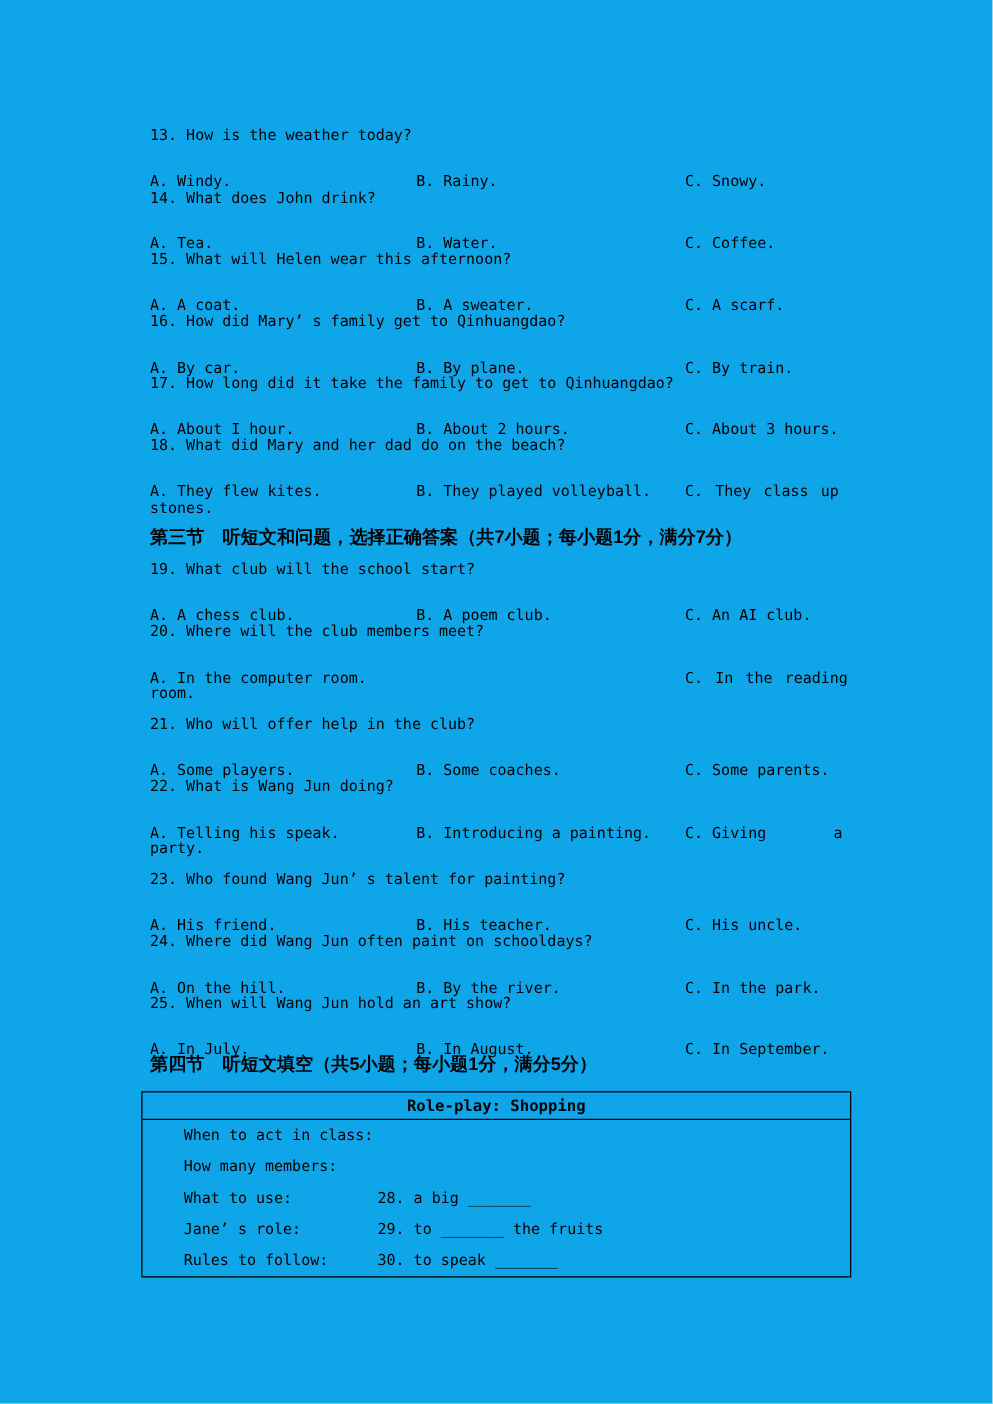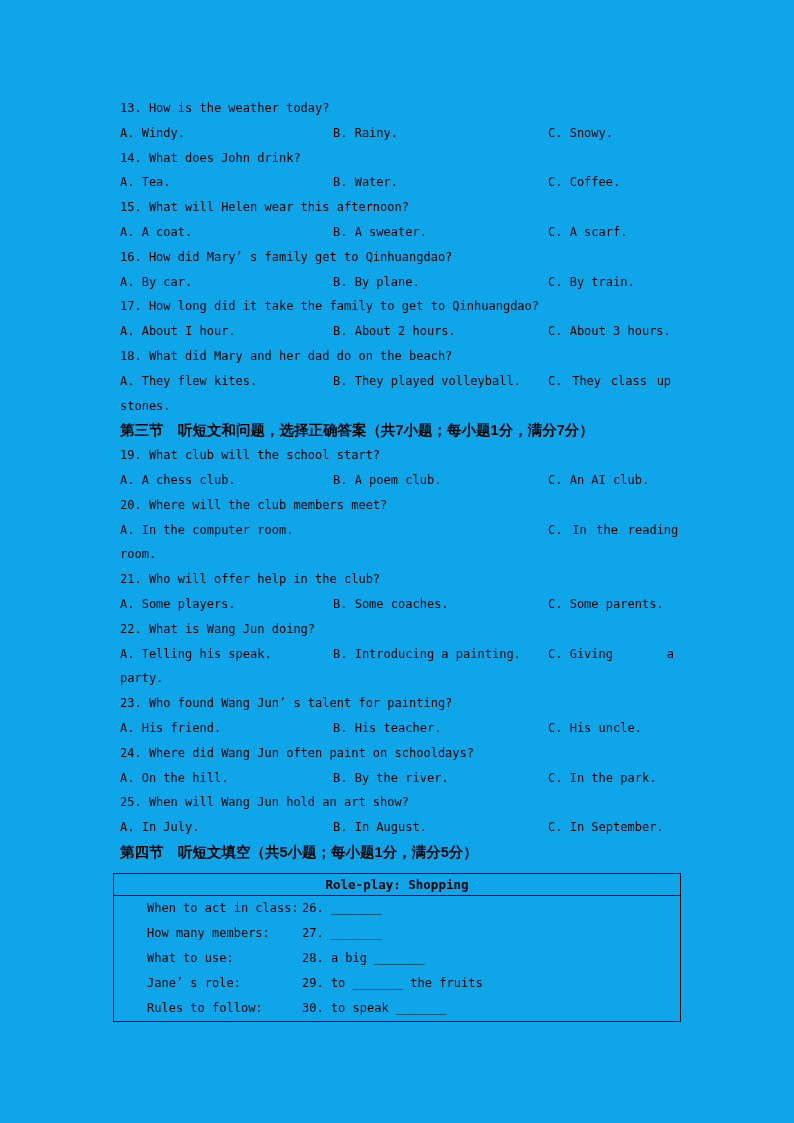--- a/index.html
+++ b/index.html
@@ -19,21 +19,21 @@
     top: 96px;
     width: 556px;
   }
   .line {
     position: relative;
     height: 24.8px;
     line-height: 24.8px;
     font-size: 12px;
     white-space: pre;
   }
-  .opts .o { position: absolute; top: 0; white-space: pre; }
+  .opts .o { position: absolute; top: 12px; white-space: pre; }
   .oA { left: 0; }
   .oB { left: 213px; }
   .oC { left: 428px; }
   .stretch { word-spacing: 2.5px; }
   .split {
     display: flex;
     justify-content: space-between;
     width: 126px;
   }
   .sec {
@@ -197,25 +197,23 @@
         <span class="o oC">C. In September.</span>
       </div>
     </div>
 
     <div class="line sec">第四节　听短文填空（共5小题；每小题1分，满分5分）</div>
 
     <div class="rtable">
       <div class="t-header">Role-play: Shopping</div>
       <div class="t-row">
         <span class="t-label">When to act in class:</span>
-        <span class="t-value">26. _______</span>
       </div>
       <div class="t-row">
         <span class="t-label">How many members:</span>
-        <span class="t-value">27. _______</span>
       </div>
       <div class="t-row">
         <span class="t-label">What to use:</span>
         <span class="t-value">28. a big _______</span>
       </div>
       <div class="t-row">
         <span class="t-label">Jane’ s role:</span>
         <span class="t-value">29. to _______ the fruits</span>
       </div>
       <div class="t-row">

